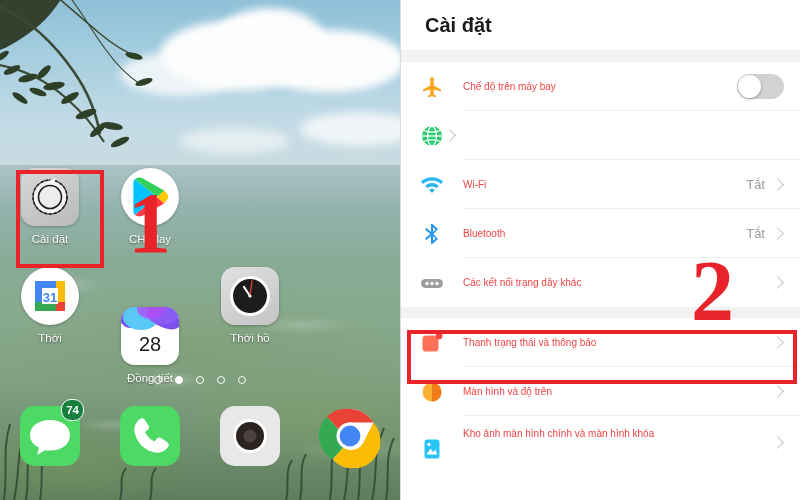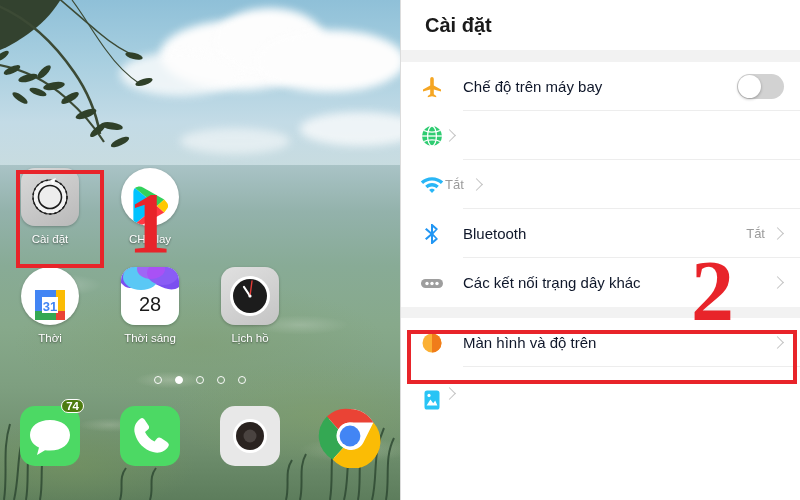--- a/index.html
+++ b/index.html
@@ -64,42 +64,42 @@
   .app .tile {
     width: 58px; height: 58px; border-radius: 14px;
     display: flex; align-items: center; justify-content: center;
     box-shadow: 0 1px 3px rgba(0,0,0,.25);
     overflow: hidden; position: relative;
   }
   .app .caption {
     margin-top: 7px; font-size: 11.5px; color: #fff;
     text-shadow: 0 1px 2px rgba(0,0,0,.55); white-space: nowrap;
   }
-  .tile.circle { border-radius: 50%; align-items: flex-end; }
+  .tile.circle { border-radius: 50%; }
 
   
   .dots {
     position: absolute; left: 0; top: 376px; width: 400px;
     display: flex; justify-content: center; gap: 13px;
   }
   .dot {
     width: 8px; height: 8px; border-radius: 50%;
     border: 1.4px solid rgba(255,255,255,.95); background: transparent;
   }
   .dot.on { background: #fff; border-color: #fff; }
 
   
   .dock {
     position: absolute; left: 0; top: 404px; width: 400px;
     display: flex; justify-content: space-around; align-items: center;
   }
   .dockapp { position: relative; width: 64px; height: 64px; }
   .badge {
-    position: absolute; right: -2px; top: -5px; min-width: 22px; height: 14px;
-    border-radius: 10px; background: #4d7c0f; color: #fff;
+    position: absolute; right: -2px; top: -5px; min-width: 22px; height: 22px;
+    border-radius: 10px; background: #15803d; color: #fff;
     font-size: 11.5px; font-weight: bold; display: flex;
     align-items: center; justify-content: center; padding: 0 4px;
     border: 1.5px solid #fff; z-index: 3;
   }
 
   
   .hl-box-1 {
     position: absolute; left: 16px; top: 170px; width: 88px; height: 98px;
     border: 4px solid #e8242a; z-index: 8;
   }
@@ -124,21 +124,21 @@
   .row {
     position: relative; display: flex; align-items: center;
     height: 49px; background: #fff; padding-left: 18px; padding-right: 16px;
   }
   .row.tall { height: 63px; align-items: flex-start; padding-top: 11px; }
   .row .ico {
     width: 26px; height: 26px; flex: 0 0 26px;
     display: flex; align-items: center; justify-content: center;
   }
   .row .lbl {
-    margin-left: 18px; font-size: 15px; color: #0f172a; flex: 1;
+    margin-left: 18px; font-size: 10px; color: #ef4444; flex: 1;
     line-height: 1.32;
   }
   .row .val { font-size: 13px; color: #9b9b9b; margin-right: 8px; }
   .chev {
     width: 9px; height: 9px; border-right: 1.6px solid #c3c3c3;
     border-top: 1.6px solid #c3c3c3; transform: rotate(45deg);
     flex: 0 0 9px; margin-right: 2px;
   }
   .row.tall .chev, .row.tall .val { margin-top: 11px; }
   .divider {
@@ -276,44 +276,44 @@
               <rect x="14" y="26" width="12" height="9" fill="#34a853"></rect>
               <rect x="5" y="14" width="9" height="12" fill="#4285f4"></rect>
               <rect x="12" y="12" width="16" height="16" fill="#ffffff"></rect>
               <text x="20" y="25.5" font-family="Liberation Sans, sans-serif" font-size="13" font-weight="bold" fill="#4285f4" text-anchor="middle">31</text>
             </svg>
           </div>
           <div class="caption">Thời</div>
         </div>
 
         <div class="app">
-          <div class="tile" style="background:#86efac;">
+          <div class="tile" style="background:#86efac;margin-top:40px;">
             <svg width="58" height="58" viewBox="0 0 58 58">
               <rect width="58" height="58" fill="#ffffff"></rect>
               <path d="M0,0 L58,0 L58,20 C44,30 30,6 16,18 C8,24 4,20 0,16 Z" fill="#7b4ff0"></path>
               <ellipse cx="20" cy="10" rx="18" ry="13" fill="#5ac8f5"></ellipse>
               <ellipse cx="42" cy="6" rx="16" ry="12" fill="#8a5cf5"></ellipse>
               <ellipse cx="30" cy="2" rx="14" ry="10" fill="#b04ff5" opacity=".8"></ellipse>
               <text x="29" y="44" font-family="Liberation Sans, sans-serif" font-size="20" fill="#1a1a1a" text-anchor="middle">28</text>
             </svg>
           </div>
-          <div class="caption">Thời sáng</div>
+          <div class="caption">Đồng tiết</div>
         </div>
 
         <div class="app">
           <div class="tile" style="background:linear-gradient(150deg,#e0e0e0,#c4c4c4);">
             <svg width="46" height="46" viewBox="0 0 46 46">
               <circle cx="23" cy="23" r="20" fill="#ffffff"></circle>
               <circle cx="23" cy="23" r="17" fill="#1c1c1c"></circle>
               <line x1="23" y1="23" x2="17" y2="14" stroke="#ffffff" stroke-width="2.2" stroke-linecap="round"></line>
               <line x1="23" y1="23" x2="25" y2="8" stroke="#e23b36" stroke-width="1.4" stroke-linecap="round"></line>
               <circle cx="23" cy="23" r="1.6" fill="#ffffff"></circle>
             </svg>
           </div>
-          <div class="caption">Lịch hồ</div>
+          <div class="caption">Thời hồ</div>
         </div>
       </div>
     </div>
 
     <div class="dots">
       <span class="dot"></span>
       <span class="dot on"></span>
       <span class="dot"></span>
       <span class="dot"></span>
       <span class="dot"></span>
@@ -398,20 +398,21 @@
     <div class="row">
       <span class="ico">
         <svg width="24" height="24" viewBox="0 0 24 24">
           <g fill="#29b6f6">
             <path d="M12,4.2 C7.6,4.2 3.6,5.9 0.8,8.6 L3.1,11 C5.4,8.8 8.5,7.5 12,7.5 C15.5,7.5 18.6,8.8 20.9,11 L23.2,8.6 C20.4,5.9 16.4,4.2 12,4.2 Z"></path>
             <path d="M12,10 C9.3,10 6.9,11.1 5.2,12.8 L7.5,15.2 C8.7,14.1 10.3,13.4 12,13.4 C13.7,13.4 15.3,14.1 16.5,15.2 L18.8,12.8 C17.1,11.1 14.7,10 12,10 Z"></path>
             <path d="M12,15.8 C10.9,15.8 9.9,16.3 9.2,17.1 L12,20 L14.8,17.1 C14.1,16.3 13.1,15.8 12,15.8 Z"></path>
           </g>
         </svg>
       </span>
+      <span class="lbl">Wi-Fi</span>
       <span class="val">Tắt</span>
       <span class="chev"></span>
       <span class="divider"></span>
     </div>
 
     <div class="row">
       <span class="ico">
         <svg width="24" height="24" viewBox="0 0 24 24">
           <path d="M11,2 L11,10 L6.5,6 L5,7.6 L10.3,12 L5,16.4 L6.5,18 L11,14 L11,22 L12.4,22 L18,17 L13.4,12 L18,7 L12.4,2 Z M13,5.2 L15.6,7.4 L13,9.8 Z M13,14.2 L15.6,16.6 L13,18.8 Z" fill="#2196f3"></path>
         </svg>
@@ -430,20 +431,31 @@
           <circle cx="12" cy="12.5" r="1.7" fill="#ffffff"></circle>
           <circle cx="17" cy="12.5" r="1.7" fill="#ffffff"></circle>
         </svg>
       </span>
       <span class="lbl">Các kết nối trạng dây khác</span>
       <span class="chev"></span>
     </div>
 
     <div class="st-gap thin"></div>
 
+    <div class="row">
+      <span class="ico">
+        <svg width="24" height="24" viewBox="0 0 24 24">
+          <rect x="2.5" y="4.5" width="16" height="16" rx="3.6" fill="#ff7059"></rect>
+          <circle cx="19.2" cy="4.9" r="3.3" fill="#f0443a"></circle>
+        </svg>
+      </span>
+      <span class="lbl">Thanh trạng thái và thông báo</span>
+      <span class="chev"></span>
+      <span class="divider"></span>
+    </div>
 
     <div class="row">
       <span class="ico">
         <svg width="24" height="24" viewBox="0 0 24 24">
           <circle cx="12" cy="12" r="9.5" fill="#fbb034"></circle>
           <path d="M12,2.5 A9.5,9.5 0 0,1 12,21.5 Z" fill="#f07c1a"></path>
         </svg>
       </span>
       <span class="lbl">Màn hình và độ trên</span>
       <span class="chev"></span>
@@ -451,19 +463,20 @@
     </div>
 
     <div class="row tall">
       <span class="ico" style="margin-top:9px;">
         <svg width="24" height="24" viewBox="0 0 24 24">
           <rect x="4.5" y="2.5" width="15" height="19" rx="2.6" fill="#29c4f5"></rect>
           <path d="M6.6,17.4 L10.4,11.6 L13.2,15.2 L15.2,12.6 L17.4,17.4 Z" fill="#ffffff"></path>
           <circle cx="9" cy="7.4" r="1.6" fill="#ffffff"></circle>
         </svg>
       </span>
+      <span class="lbl" style="padding-right:24px;">Kho ảnh màn hình chính và màn hình khóa</span>
       <span class="chev"></span>
     </div>
 
     <div class="hl-box-2"></div>
     <div class="marker-2">2</div>
   </div>
 </div>
 
 </body></html>

